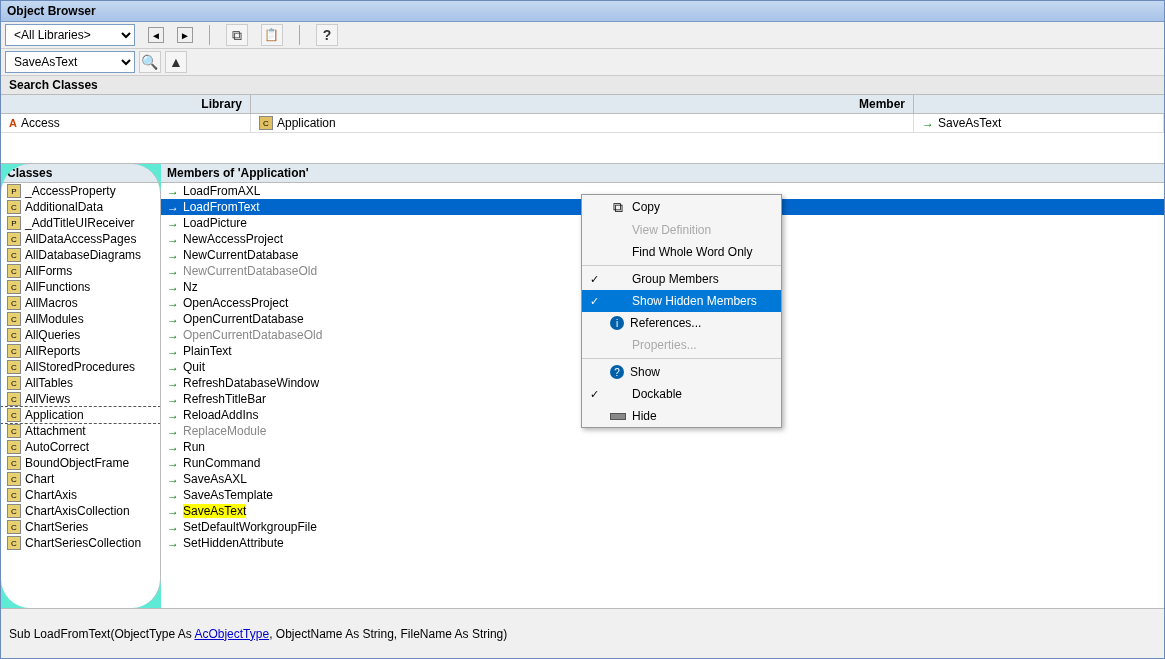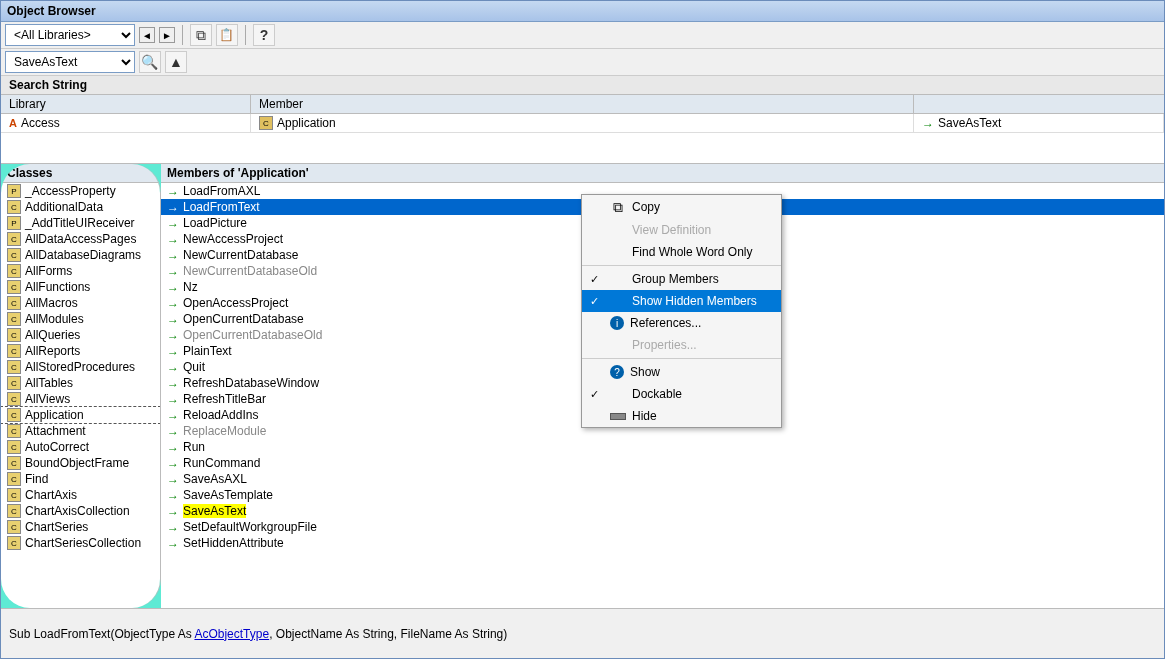--- a/index.html
+++ b/index.html
@@ -26,21 +26,21 @@
       font-weight: bold;
       color: #000;
       border-bottom: 1px solid #7a9cc5;
     }
     .toolbar {
       background: #f0f0f0;
       border-bottom: 1px solid #ccc;
       display: flex;
       align-items: center;
       padding: 2px 4px;
-      gap: 4px;
+      gap: 13px;
     }
     .toolbar-row2 {
       background: #f0f0f0;
       border-bottom: 1px solid #ccc;
       display: flex;
       align-items: center;
       padding: 2px 4px;
       gap: 4px;
     }
     .lib-dropdown {
@@ -89,23 +89,24 @@
       border-bottom: 1px solid #bbb;
     }
     .search-table-header {
       display: grid;
       grid-template-columns: 250px 1fr 250px;
       background: #e0e8f0;
       border-bottom: 1px solid #bbb;
     }
     .search-table-header div {
       padding: 2px 8px;
-      font-weight: normal;
+      font-weight: bold;
       border-right: 1px solid #bbb;
       font-size: 12px;
+      text-align: right;
     }
     .search-table-row {
       display: grid;
       grid-template-columns: 250px 1fr 250px;
       border-bottom: 1px solid #ddd;
     }
     .search-table-row div {
       padding: 2px 8px;
       border-right: 1px solid #ddd;
       font-size: 12px;
@@ -274,21 +275,21 @@
 
   <div class="toolbar-row2">
     <select class="search-dropdown">
       <option>SaveAsText</option>
     </select>
     <button class="toolbar-btn">🔍</button>
     <button class="toolbar-btn">▲</button>
   </div>
 
   <div class="search-results-bar">
-    <span>Search String</span>
+    <span>Search Classes</span>
   </div>
 
   <div class="search-table">
     <div class="search-table-header">
       <div>Library</div>
       <div>Member</div>
     </div>
     <div class="search-table-row">
       <div>
         <span style="color:#cc4400; font-weight:bold; font-size:11px">A</span>
@@ -379,21 +380,21 @@
           <div class="list-item">
             <span style="width: 14px; height: 14px; background: rgb(232, 208, 112); border: 1px solid rgb(136, 136, 136); display: inline-flex; align-items: center; justify-content: center; font-size: 8px; flex-shrink: 0;">C</span>
             <span>AutoCorrect</span>
           </div>
           <div class="list-item">
             <span style="width: 14px; height: 14px; background: rgb(232, 208, 112); border: 1px solid rgb(136, 136, 136); display: inline-flex; align-items: center; justify-content: center; font-size: 8px; flex-shrink: 0;">C</span>
             <span>BoundObjectFrame</span>
           </div>
           <div class="list-item">
             <span style="width: 14px; height: 14px; background: rgb(232, 208, 112); border: 1px solid rgb(136, 136, 136); display: inline-flex; align-items: center; justify-content: center; font-size: 8px; flex-shrink: 0;">C</span>
-            <span>Find</span>
+            <span>Chart</span>
           </div>
           <div class="list-item">
             <span style="width: 14px; height: 14px; background: rgb(232, 208, 112); border: 1px solid rgb(136, 136, 136); display: inline-flex; align-items: center; justify-content: center; font-size: 8px; flex-shrink: 0;">C</span>
             <span>ChartAxis</span>
           </div>
           <div class="list-item">
             <span style="width: 14px; height: 14px; background: rgb(232, 208, 112); border: 1px solid rgb(136, 136, 136); display: inline-flex; align-items: center; justify-content: center; font-size: 8px; flex-shrink: 0;">C</span>
             <span>ChartAxisCollection</span>
           </div>
           <div class="list-item">

